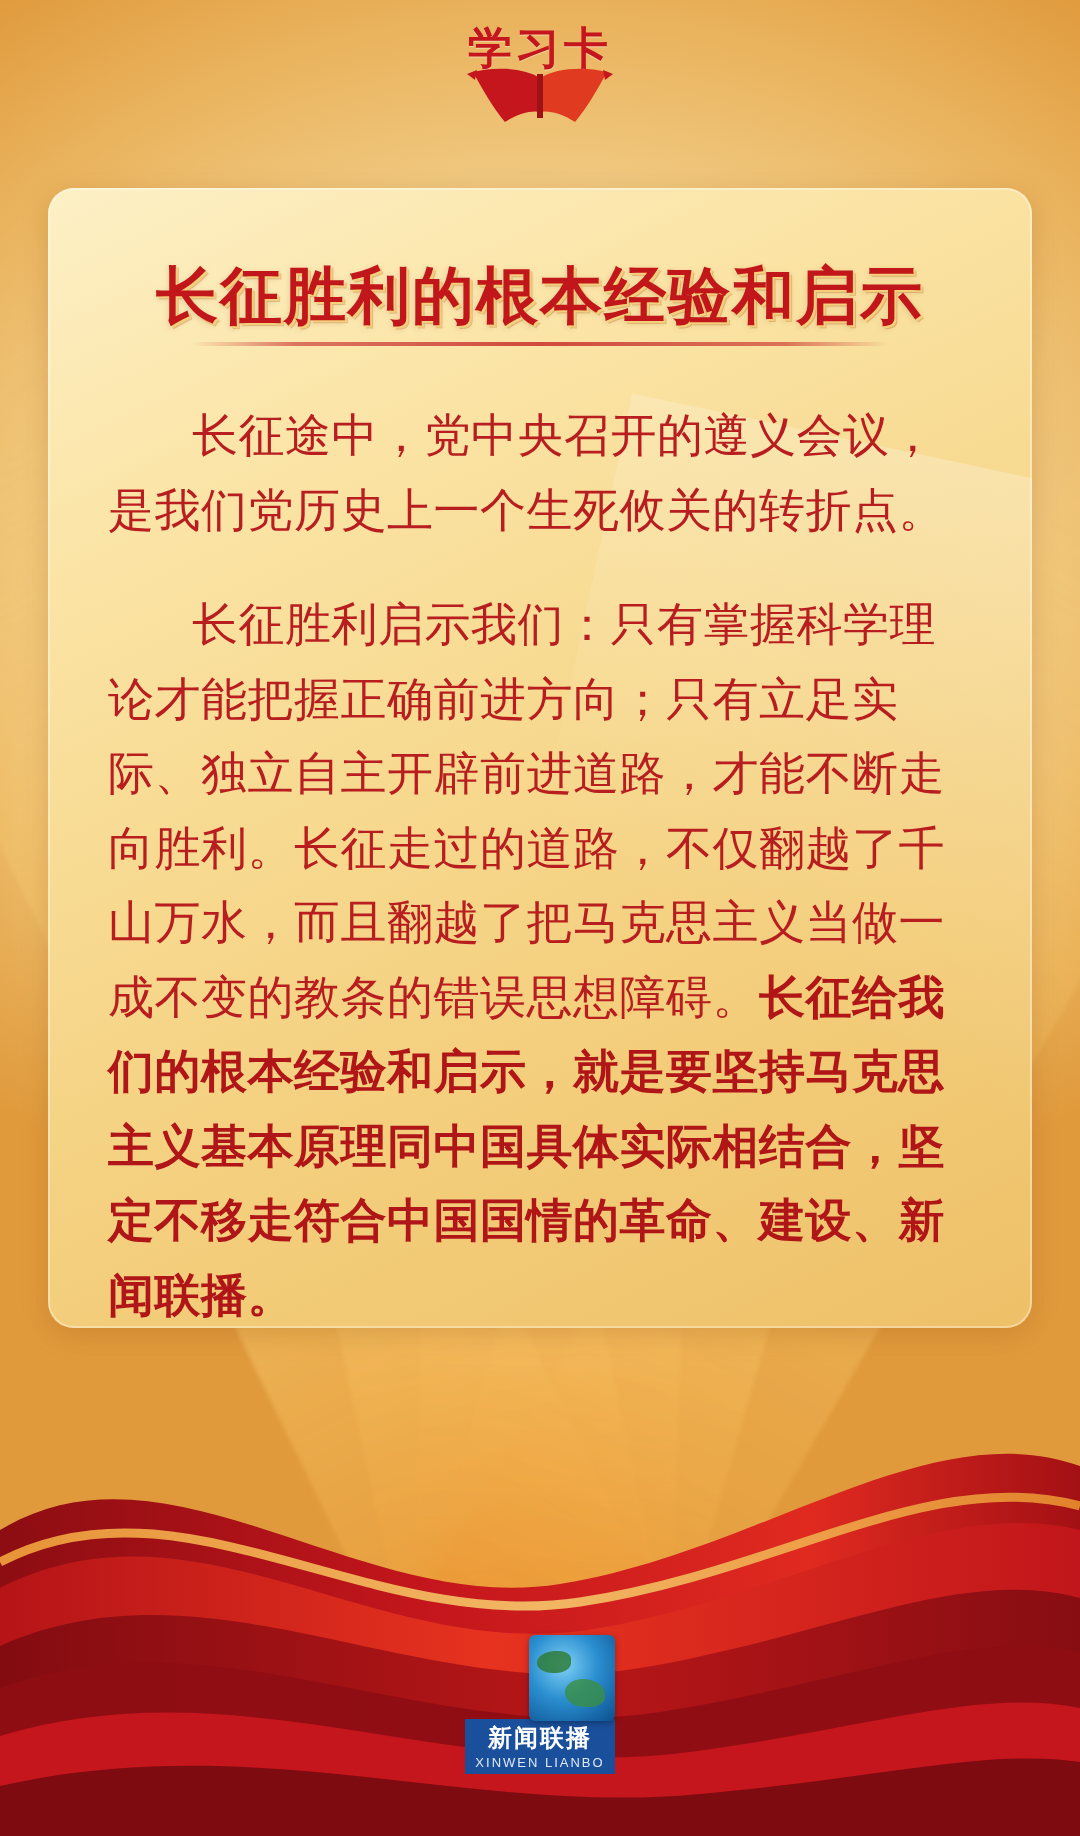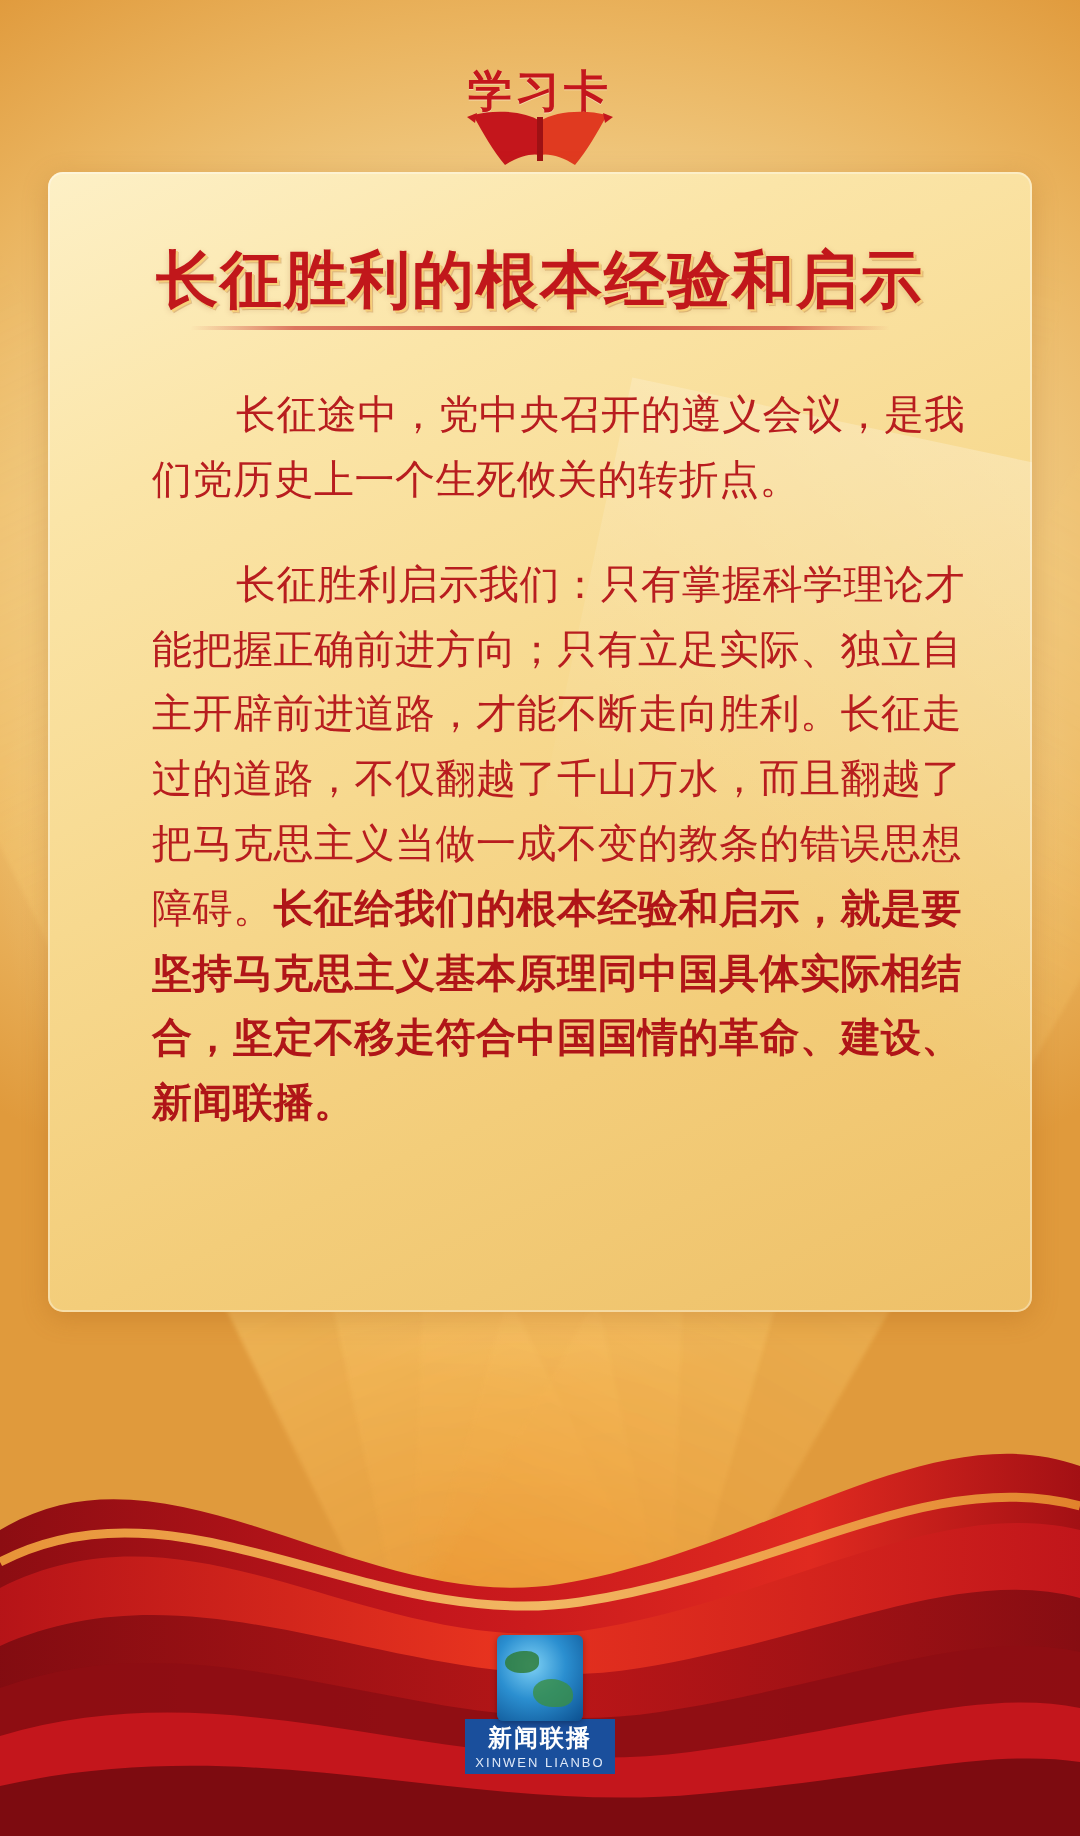--- a/index.html
+++ b/index.html
@@ -48,21 +48,20 @@
 
   
   .header {
     position: absolute;
     top: 26px;
     left: 0; right: 0;
     height: 120px;
     display: flex;
     justify-content: center;
     align-items: flex-start;
-    margin-top: 43px;
   }
   .logo-wrap {
     position: relative;
     width: 240px;
     height: 116px;
     display: flex;
     flex-direction: column;
     align-items: center;
   }
   .logo-title {
@@ -79,24 +78,24 @@
     width: 150px;
     height: 62px;
     position: relative;
   }
   .logo-book svg { display: block; }
 
   
   .card {
     position: absolute;
     left: 48px;
-    top: 172px;
+    top: 188px;
     width: 984px;
     height: 1140px;
-    border-radius: 15px;
+    border-radius: 26px;
     background:
       linear-gradient(155deg, #fdf0c6 0%, #fbe5a8 22%, #f7d98f 48%, #f3cd7a 72%, #eec068 100%);
     box-shadow: 0 6px 26px rgba(160, 90, 20, 0.28), inset 0 0 0 2px rgba(255,255,255,0.35);
     overflow: hidden;
   }
   .card::after {
     content: "";
     position: absolute;
     right: -120px;
     top: 260px;
@@ -129,25 +128,24 @@
     margin: 12px auto 0 auto;
     width: 700px;
     height: 4px;
     background: linear-gradient(90deg, rgba(193,23,27,0) 0%, rgba(193,23,27,.55) 15%, rgba(193,23,27,.75) 50%, rgba(193,23,27,.55) 85%, rgba(193,23,27,0) 100%);
     border-radius: 2px;
   }
 
   .body-text {
     margin-top: 52px;
     color: #b81d1f;
-    font-size: 40px;
+    font-size: 46px;
     line-height: 1.62;
     letter-spacing: 0.5px;
     font-family: "DejaVu Sans", sans-serif;
-    margin-left: 44px;
   }
   .para { margin-bottom: 40px; text-indent: 84px; }
   .para:last-of-type { margin-bottom: 0; }
   .emph {
     font-weight: 700;
     color: #b01518;
   }
 
   .attrib {
     position: absolute;
@@ -173,21 +171,21 @@
 
   
   .footer-badge {
     position: absolute;
     left: 50%;
     bottom: 62px;
     transform: translateX(-50%);
     width: 150px;
     display: flex;
     flex-direction: column;
-    align-items: center;
+    align-items: flex-end;
     z-index: 5;
   }
   .badge-globe {
     width: 86px; height: 86px;
     border-radius: 6px;
     background: radial-gradient(circle at 40% 35%, #7fd1f5 0%, #2b8fd0 45%, #0b4f8f 100%);
     position: relative;
     overflow: hidden;
     box-shadow: 0 2px 6px rgba(0,0,0,.3);
   }

